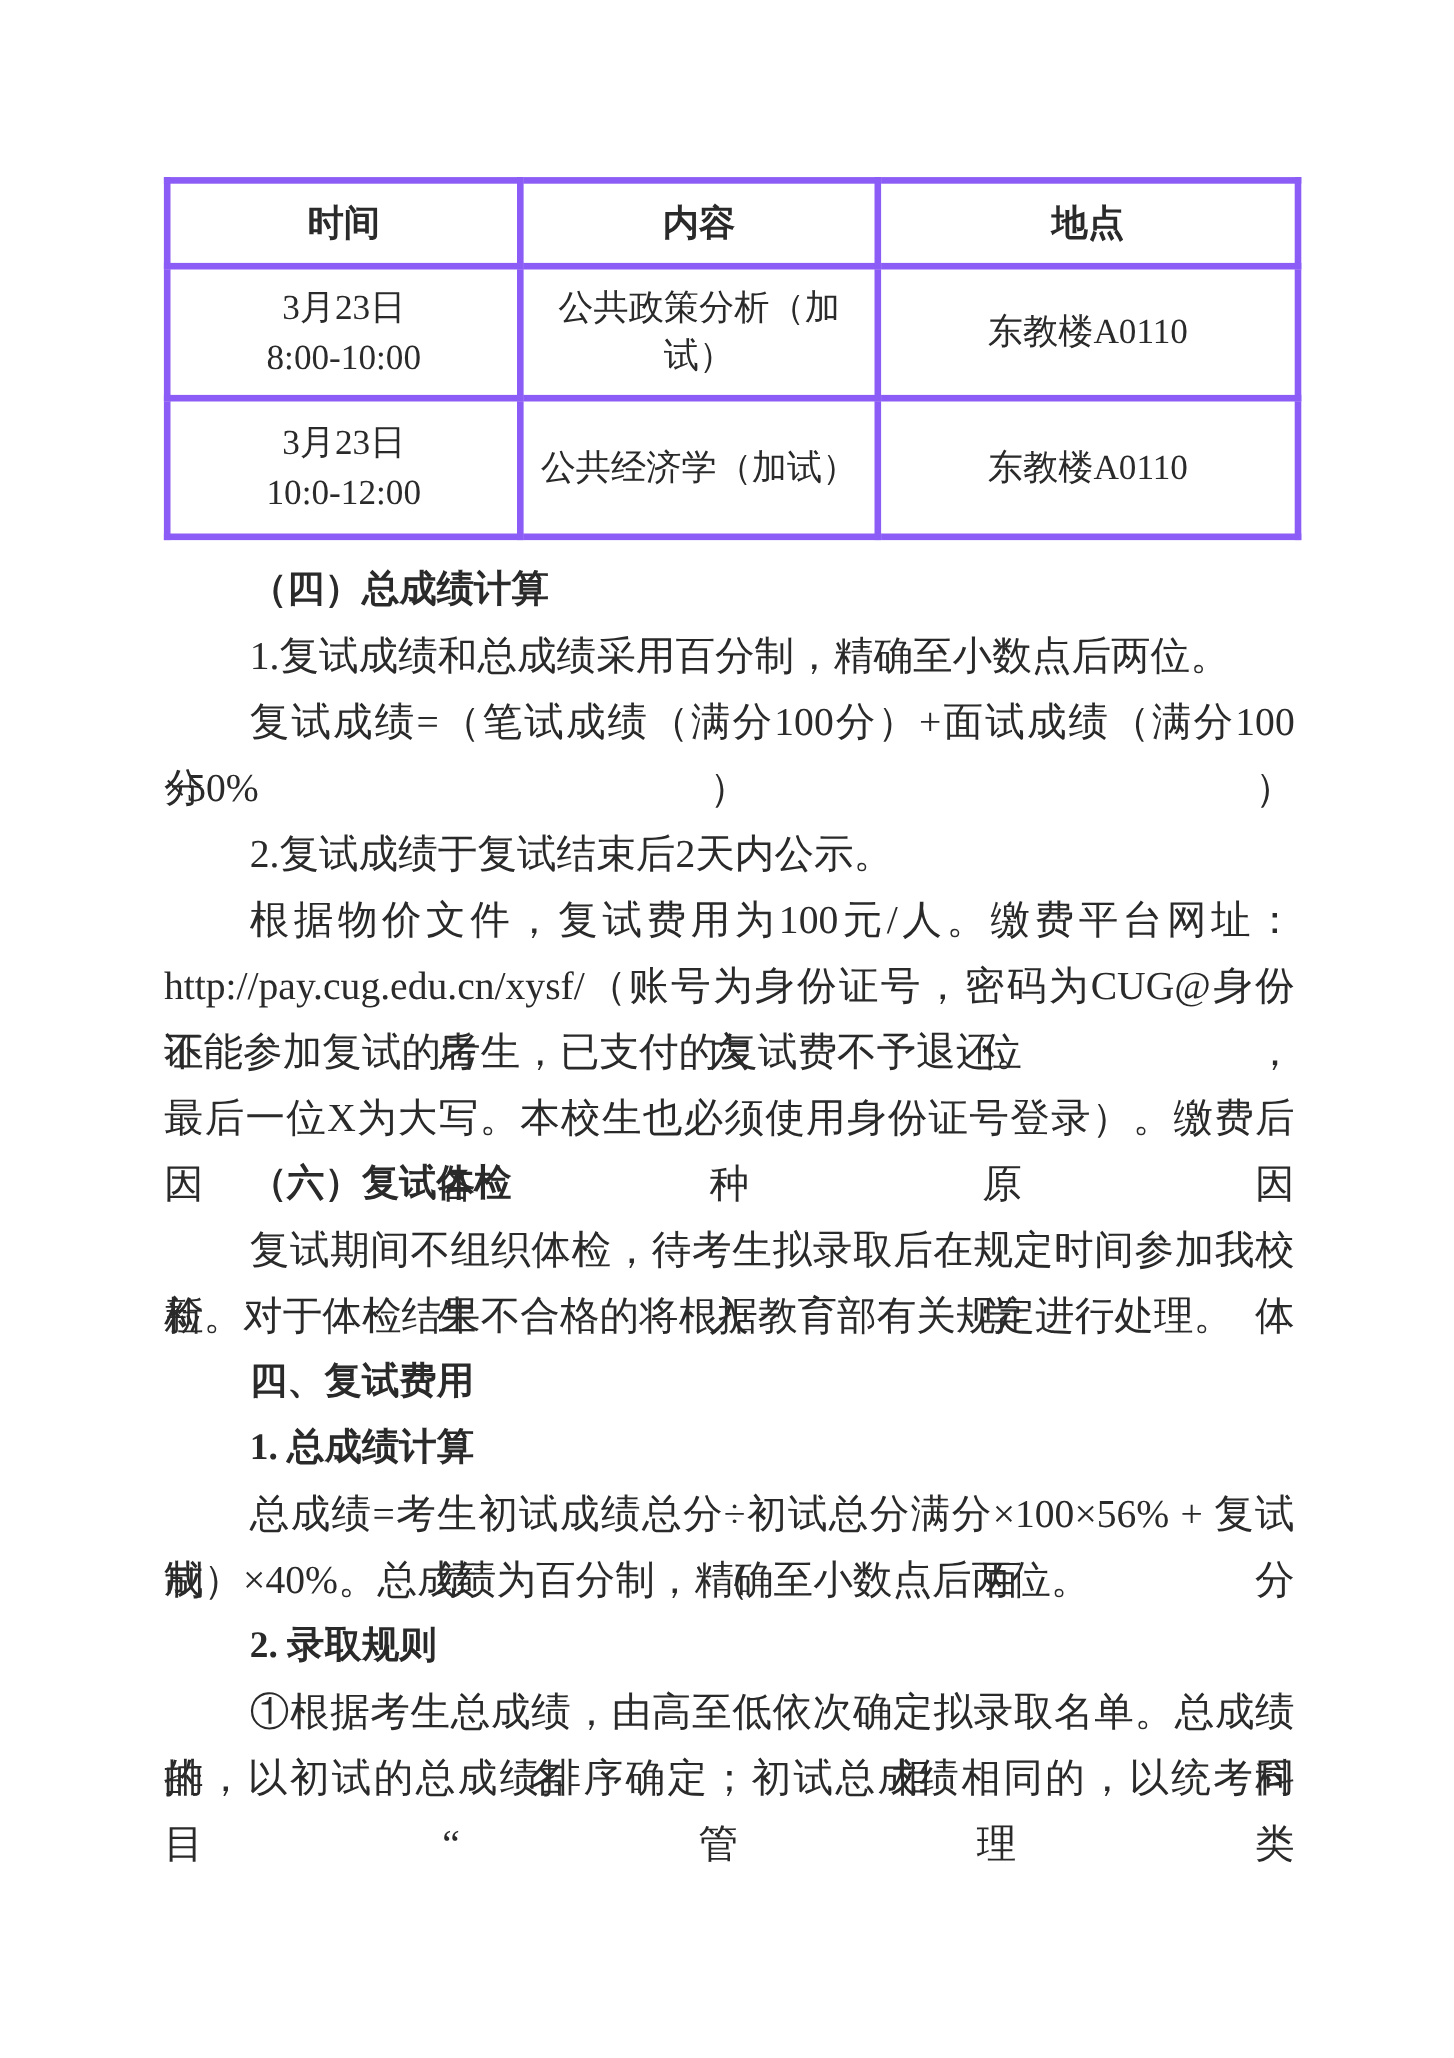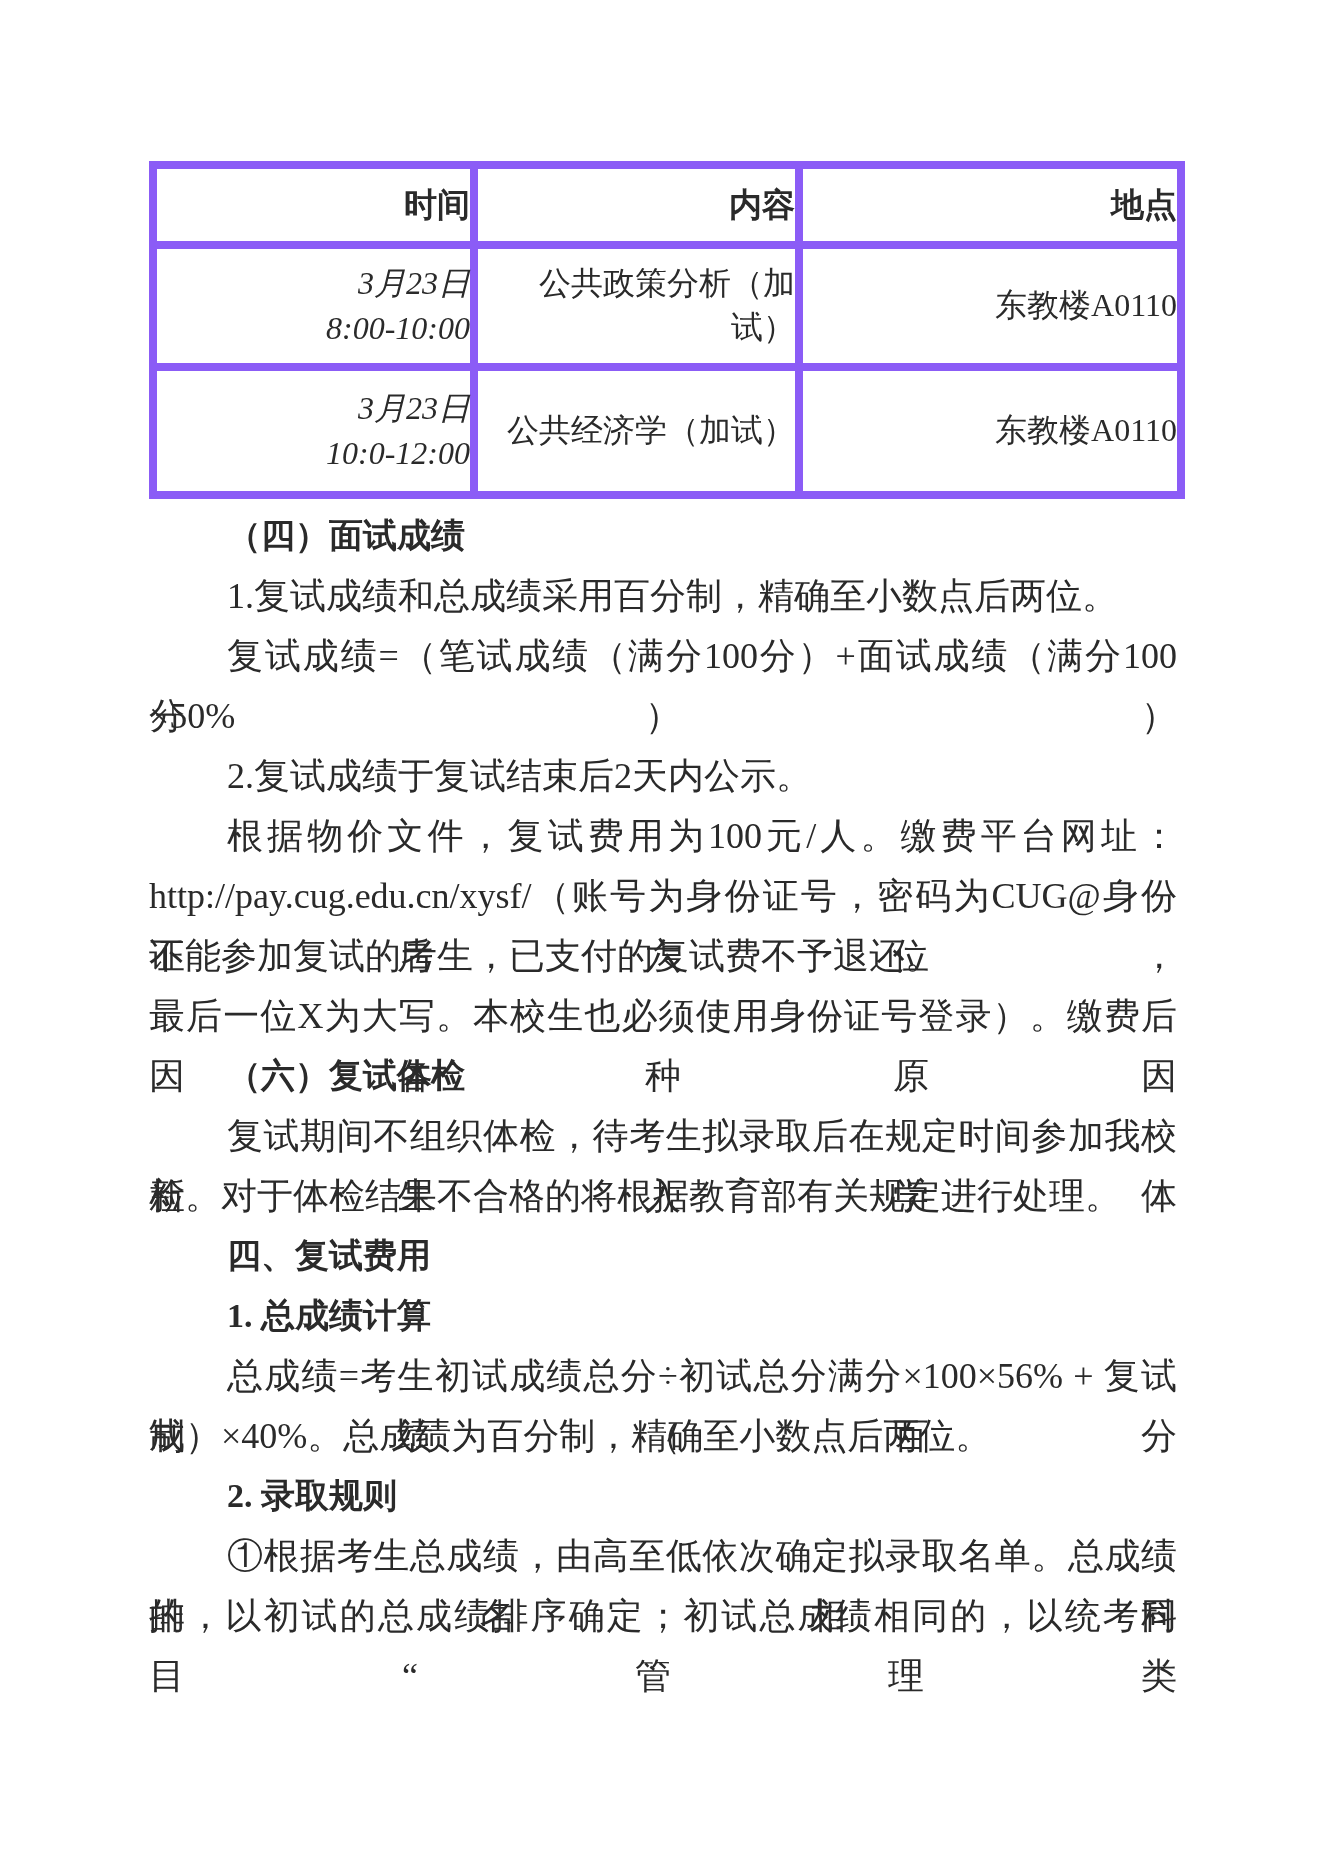--- a/index.html
+++ b/index.html
@@ -15,34 +15,34 @@
   
   .sched {
     position: absolute;
     left: 149px;
     top: 161px;
     width: 1028px;
     border-collapse: collapse;
     table-layout: fixed;
   }
   .sched th, .sched td {
-    border: 8px solid #8b5cf6;
-    text-align: right;
+    border: 6px solid #8b5cf6;
+    text-align: center;
     vertical-align: middle;
     font-size: 32px;
     color: #2a2a2a;
     padding: 0;
   }
   .sched thead th { height: 72px; font-weight: 700; font-size: 33px; }
   .sched .c1 { width: 321px; }
   .sched .c2 { width: 325px; }
   .sched .c3 { width: 382px; }
   .sched tr.r1 td { height: 114px; }
   .sched tr.r2 td { height: 120px; }
-  .time-cell div { line-height: 45px; font-style: italic; }
+  .time-cell div { line-height: 45px; }
   
   .doc-body {
     position: absolute;
     left: 149px;
     top: 506px;
     width: 1028px;
   }
   .ln {
     margin: 0;
     height: 60px;
@@ -90,21 +90,21 @@
           <div>3月23日</div>
           <div>10:0-12:00</div>
         </td>
         <td>公共经济学（加试）</td>
         <td>东教楼A0110</td>
       </tr>
     </tbody>
   </table>
 
   <div class="doc-body">
-    <p class="ln h ind">（四）面试成绩</p>
+    <p class="ln h ind">（四）总成绩计算</p>
     <p class="ln ind">1.复试成绩和总成绩采用百分制，精确至小数点后两位。</p>
     <p class="ln ind j">复试成绩=（笔试成绩（满分100分）+面试成绩（满分100分））</p>
     <p class="ln">×50%</p>
     <p class="ln ind">2.复试成绩于复试结束后2天内公示。</p>
     <p class="ln ind j">根据物价文件，复试费用为100元/人。缴费平台网址：</p>
     <p class="ln j">http://pay.cug.edu.cn/xysf/（账号为身份证号，密码为CUG@身份证后六位，</p>
     <p class="ln">不能参加复试的考生，已支付的复试费不予退还。</p>
     <p class="ln j">最后一位X为大写。本校生也必须使用身份证号登录）。缴费后因各种原因</p>
     <p class="ln h ind">（六）复试体检</p>
     <p class="ln ind j">复试期间不组织体检，待考生拟录取后在规定时间参加我校新生入学体</p>

